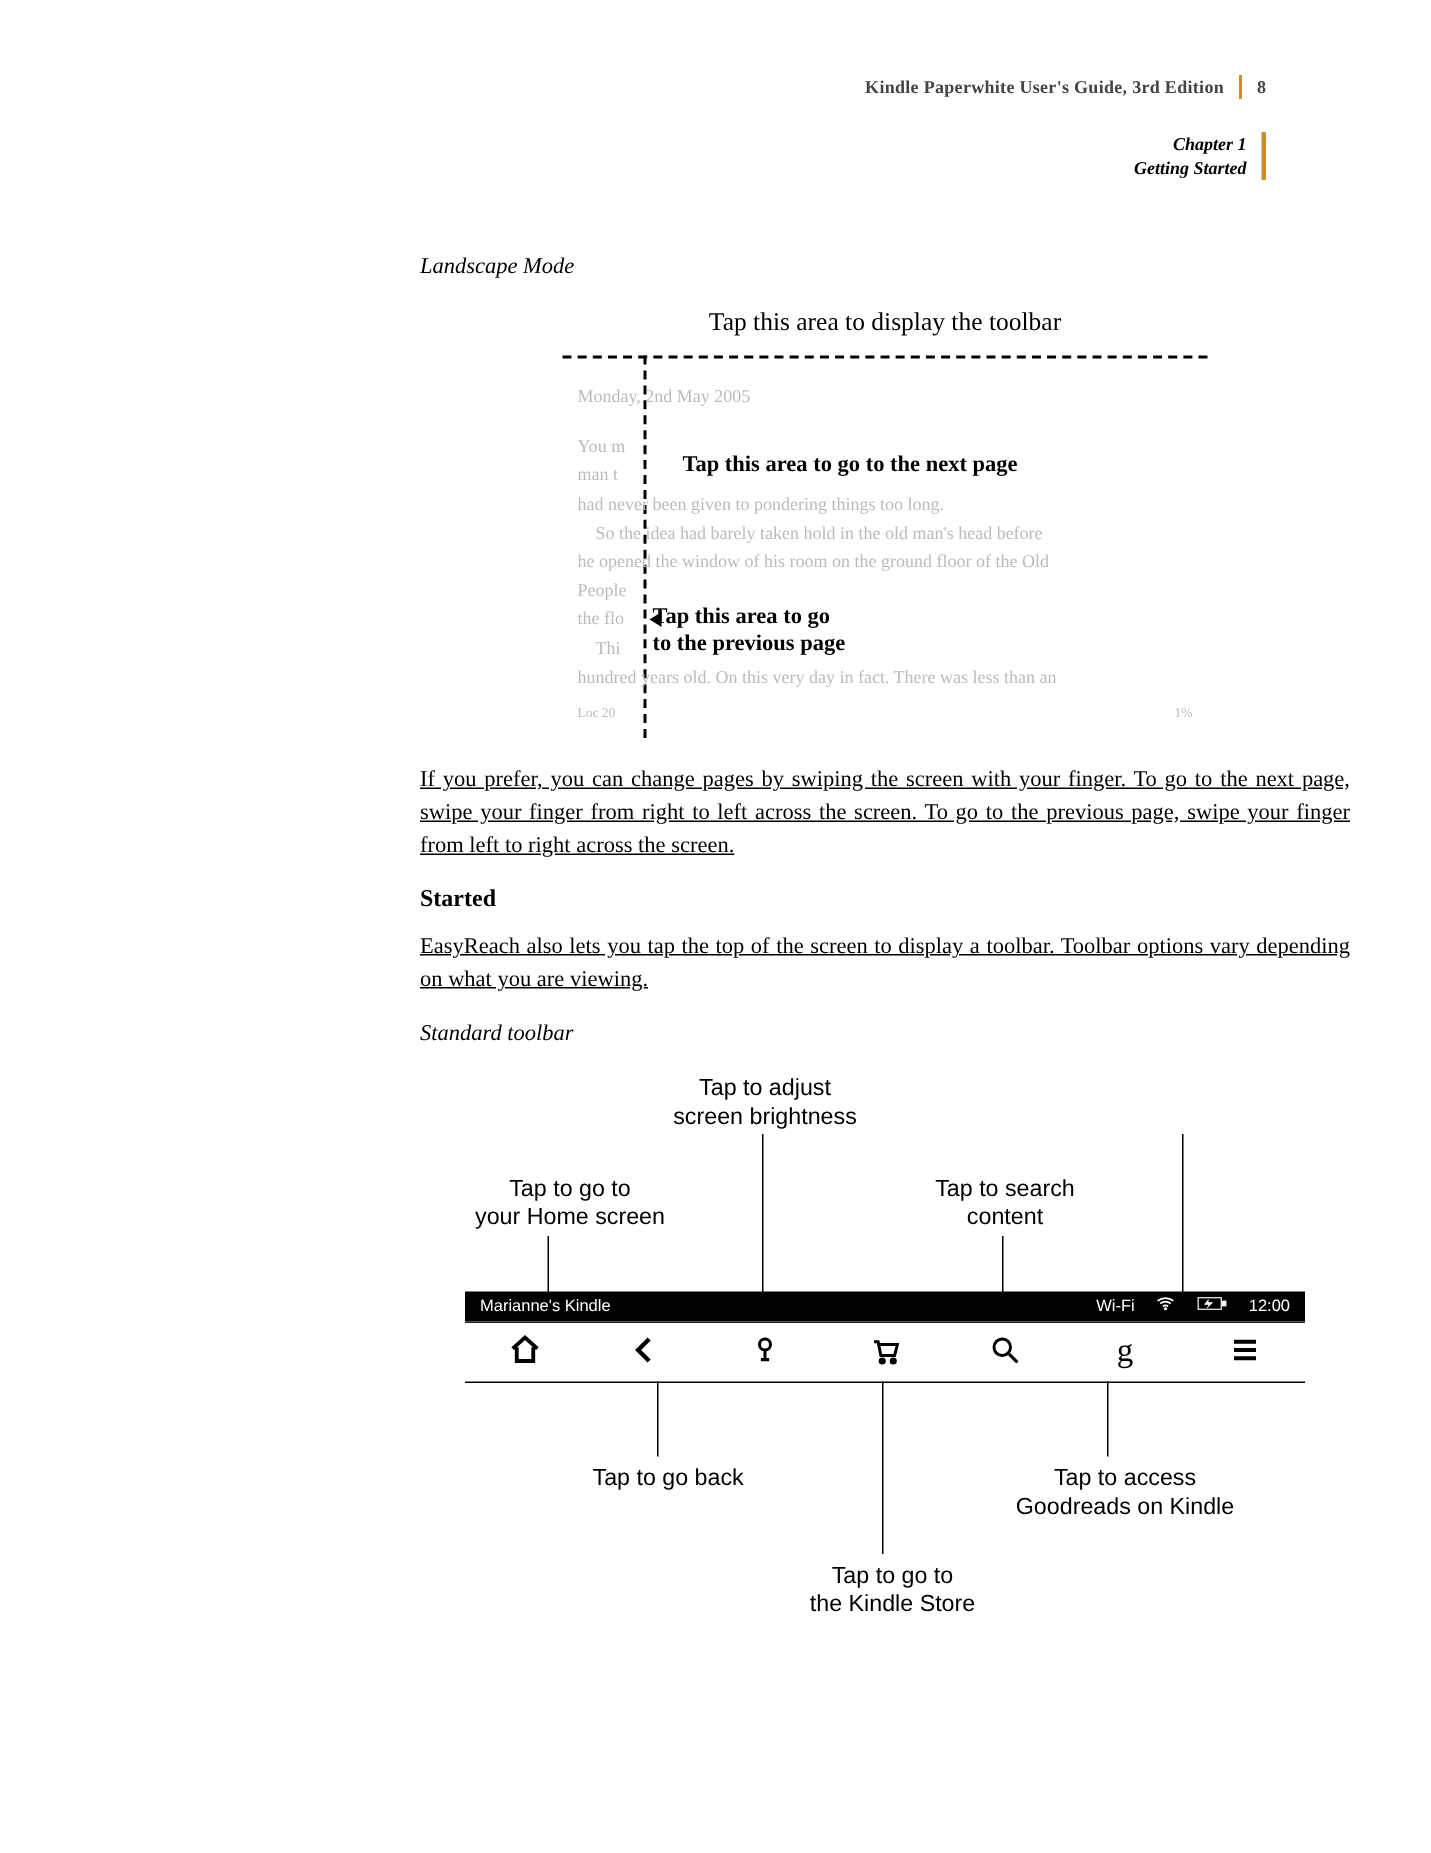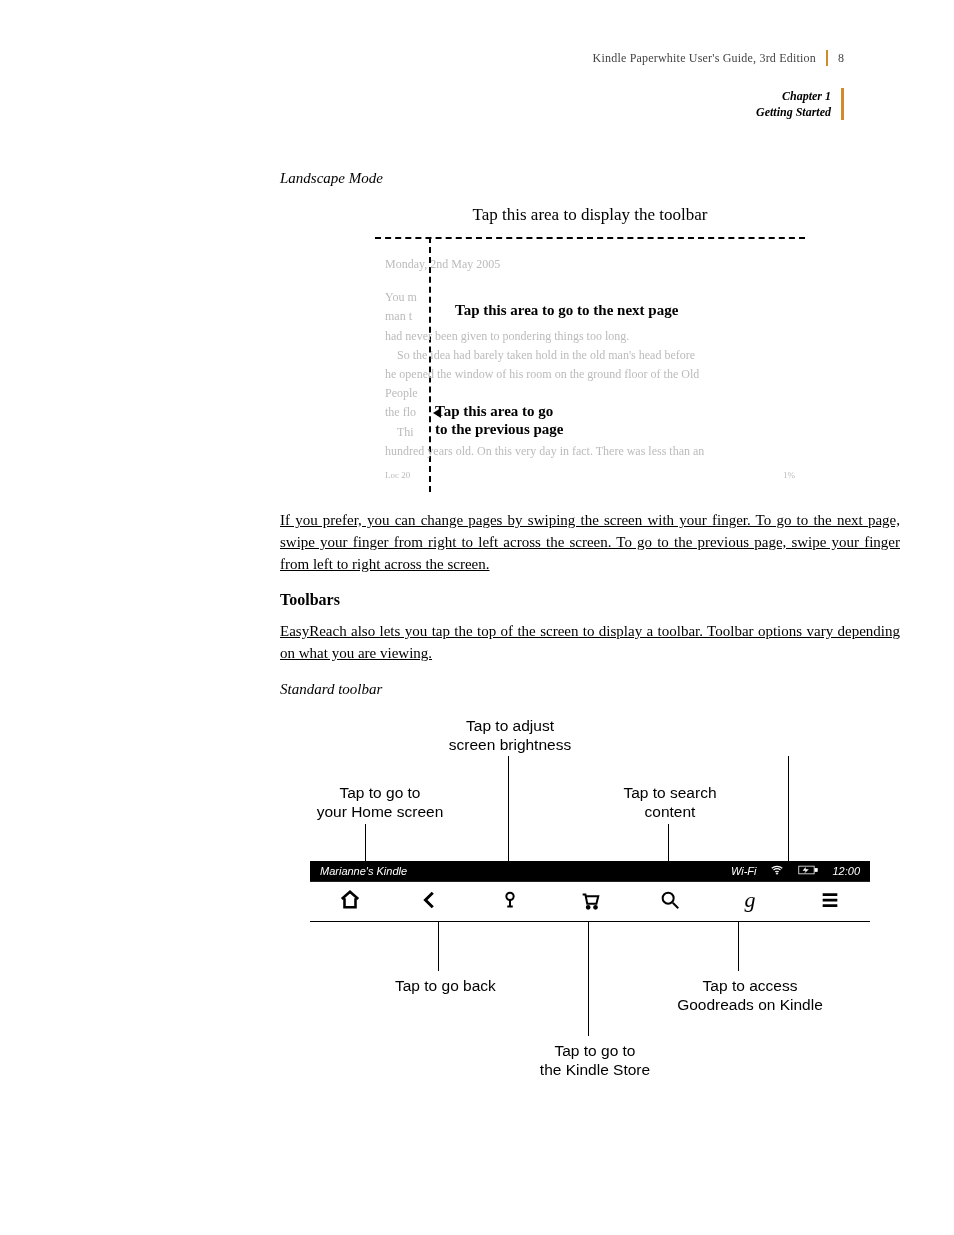--- a/index.html
+++ b/index.html
@@ -22,20 +22,21 @@
     top:50px; right:110px;
     text-align:right;
     font-size:12px;
   }
   .runhead-line1{
     color:#444;
     display:flex;
     align-items:center;
     gap:10px;
     justify-content:space-between;
+    font-weight:bold;
   }
   .rh-title{letter-spacing:.2px;}
   .rh-bar{display:inline-block;width:2px;height:16px;background:#d08c2a;}
   .rh-page{color:#444}
   .runhead-chap{
     margin-top:22px;
     font-style:italic;
     font-weight:bold;
     font-size:12px;
     color:#000;
@@ -143,21 +144,20 @@
     background:#000;
   }
   
   .kbar{
     position:absolute;
     top:145px;left:0;right:0;
     height:56px;
     background:#000;
     color:#fff;
     box-sizing:border-box;
-    font-style:italic;
   }
   .kbar-top{
     height:20px;
     display:flex;
     align-items:center;
     justify-content:space-between;
     font-family:"Century Gothic","Avenir",sans-serif;
     font-size:11px;
     padding:0 10px;
   }
@@ -228,21 +228,21 @@
       <div class="annot next">Tap this area to go to the next page</div>
       <div class="tri"></div>
       <div class="annot prev">
         <span>Tap this area to go</span><br>
         <span>to the previous page</span>
       </div>
     </div>
 
     <p class="body-p">If you prefer, you can change pages by swiping the screen with your finger. To go to the next page, swipe your finger from right to left across the screen. To go to the previous page, swipe your finger from left to right across the screen.</p>
 
-    <h3 class="h3">Toolbars</h3>
+    <h3 class="h3">Started</h3>
 
     <p class="body-p">EasyReach also lets you tap the top of the screen to display a toolbar. Toolbar options vary depending on what you are viewing.</p>
 
     <div class="italic-label">Standard toolbar</div>
 
     <div class="toolbar-fig">
 
       <div class="tb-label two" style="top:0;left:120px">
         <span>Tap to adjust</span><br>
         <span>screen brightness</span>

